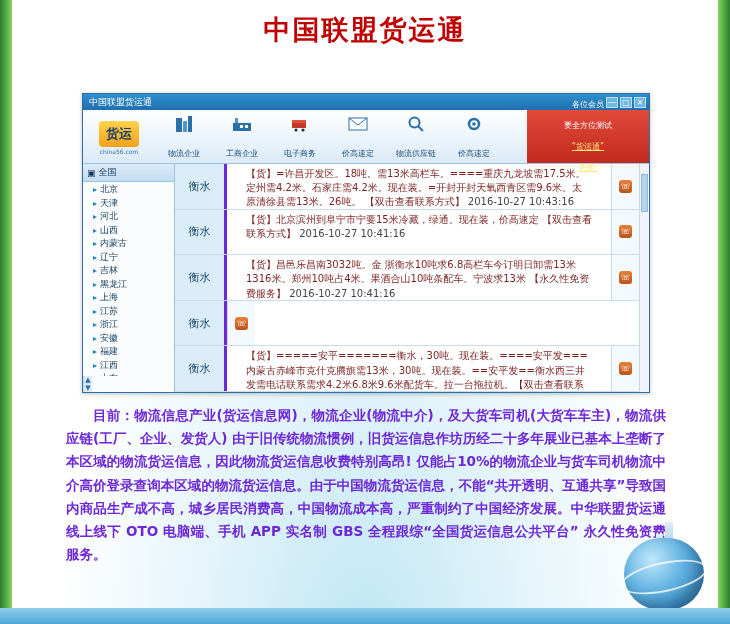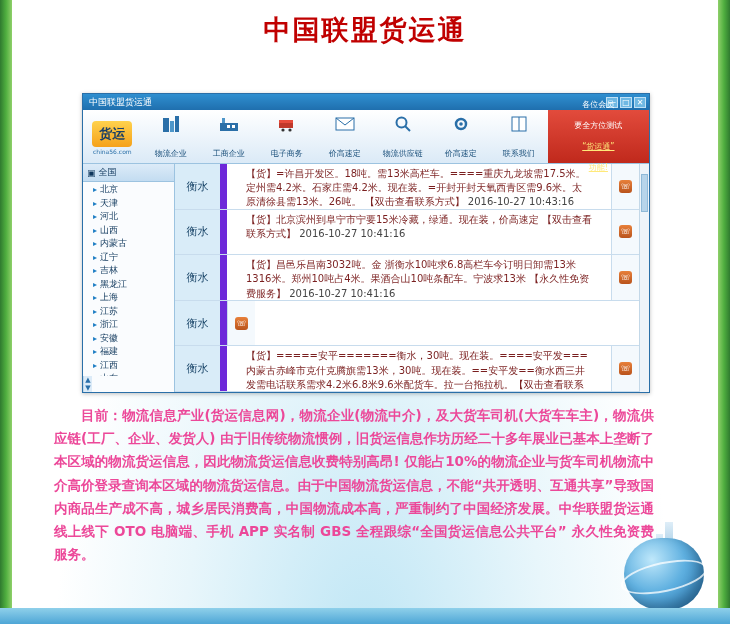--- a/index.html
+++ b/index.html
@@ -109,21 +109,21 @@
   }
   .sb-arrow { font-size:7px; text-align:center; color:#2a6fa8; background:#dcebf8; }
 
   .content { flex:1; display:flex; min-width:0; background:#ffffff; }
   .rows { flex:1; min-width:0; display:flex; flex-direction:column; }
   .row {
     display:flex; border-bottom:1px solid #c8dced; min-height:0; flex:1;
   }
   .row .city {
     width:52px; flex:none; background:#d9ecf8; color:#0d3a5f; font-size:11px;
-    display:flex; align-items:center; justify-content:center; border-right:7px solid #6d28d9;
+    display:flex; align-items:center; justify-content:center; border-right:3px solid #6d28d9;
   }
   .row .msg {
     flex:1; padding:3px 19px; color:#7a1f1f; font-size:10px; line-height:1.42;
     overflow:hidden;
   }
   .row .msg .ts { color:#444; }
   .row .act {
     width:28px; flex:none; display:flex; align-items:center; justify-content:center;
     border-left:1px solid #c8dced; background:#f4f9fd;
   }
@@ -134,22 +134,22 @@
     color:#fff; font-size:8px;
   }
   .vscroll {
     width:10px; background:#eef4fa; border-left:1px solid #c3d8e8;
     display:flex; flex-direction:column; justify-content:space-between;
   }
   .vthumb { height:38px; margin:10px 1px; background:#b7d4ea; border:1px solid #8fb9d8; }
 
   
   .article {
-    position:absolute; left:54px; top:404px; width:600px;
-    color:#ec4899; font-weight:bold; font-size:13.5px; line-height:1.72;
+    position:absolute; left:66px; top:404px; width:600px;
+    color:#6d28d9; font-weight:bold; font-size:13.5px; line-height:1.72;
     text-align:justify;
   }
   .article p { margin:0; text-indent:2em; }
 
   
   .globe {
     position:absolute; right:20px; bottom:8px; width:92px; height:96px;
   }
   .globe .ball {
     position:absolute; left:6px; bottom:6px; width:80px; height:72px;
@@ -258,29 +258,20 @@
       </div>
       <div class="tbitem">
         <span class="tbicon">
           <svg width="18" height="18" viewBox="0 0 18 18">
               <circle cx="9" cy="9" r="5" fill="none" stroke="#2a6fa8" stroke-width="2.5"></circle>
               <circle cx="9" cy="9" r="1.8" fill="#2a6fa8"></circle>
             </svg>
         </span>
         <span class="tblabel">价高速定</span>
       </div>
-      <div class="tbitem">
-        <span class="tbicon">
-          <svg width="18" height="16" viewBox="0 0 18 16">
-              <rect x="2" y="1" width="14" height="14" fill="#fff" stroke="#2a6fa8"></rect>
-              <line x1="9" y1="1" x2="9" y2="15" stroke="#2a6fa8"></line>
-            </svg>
-        </span>
-        <span class="tblabel">联系我们</span>
-      </div>
     </div>
 
     <div class="promo">
       <div class="promo-line">各位会员</div>
       <div class="promo-line">要全方位测试</div>
       <div class="promo-line y">“货运通”</div>
       <div class="promo-line y">功能!</div>
     </div>
   </div>
 

